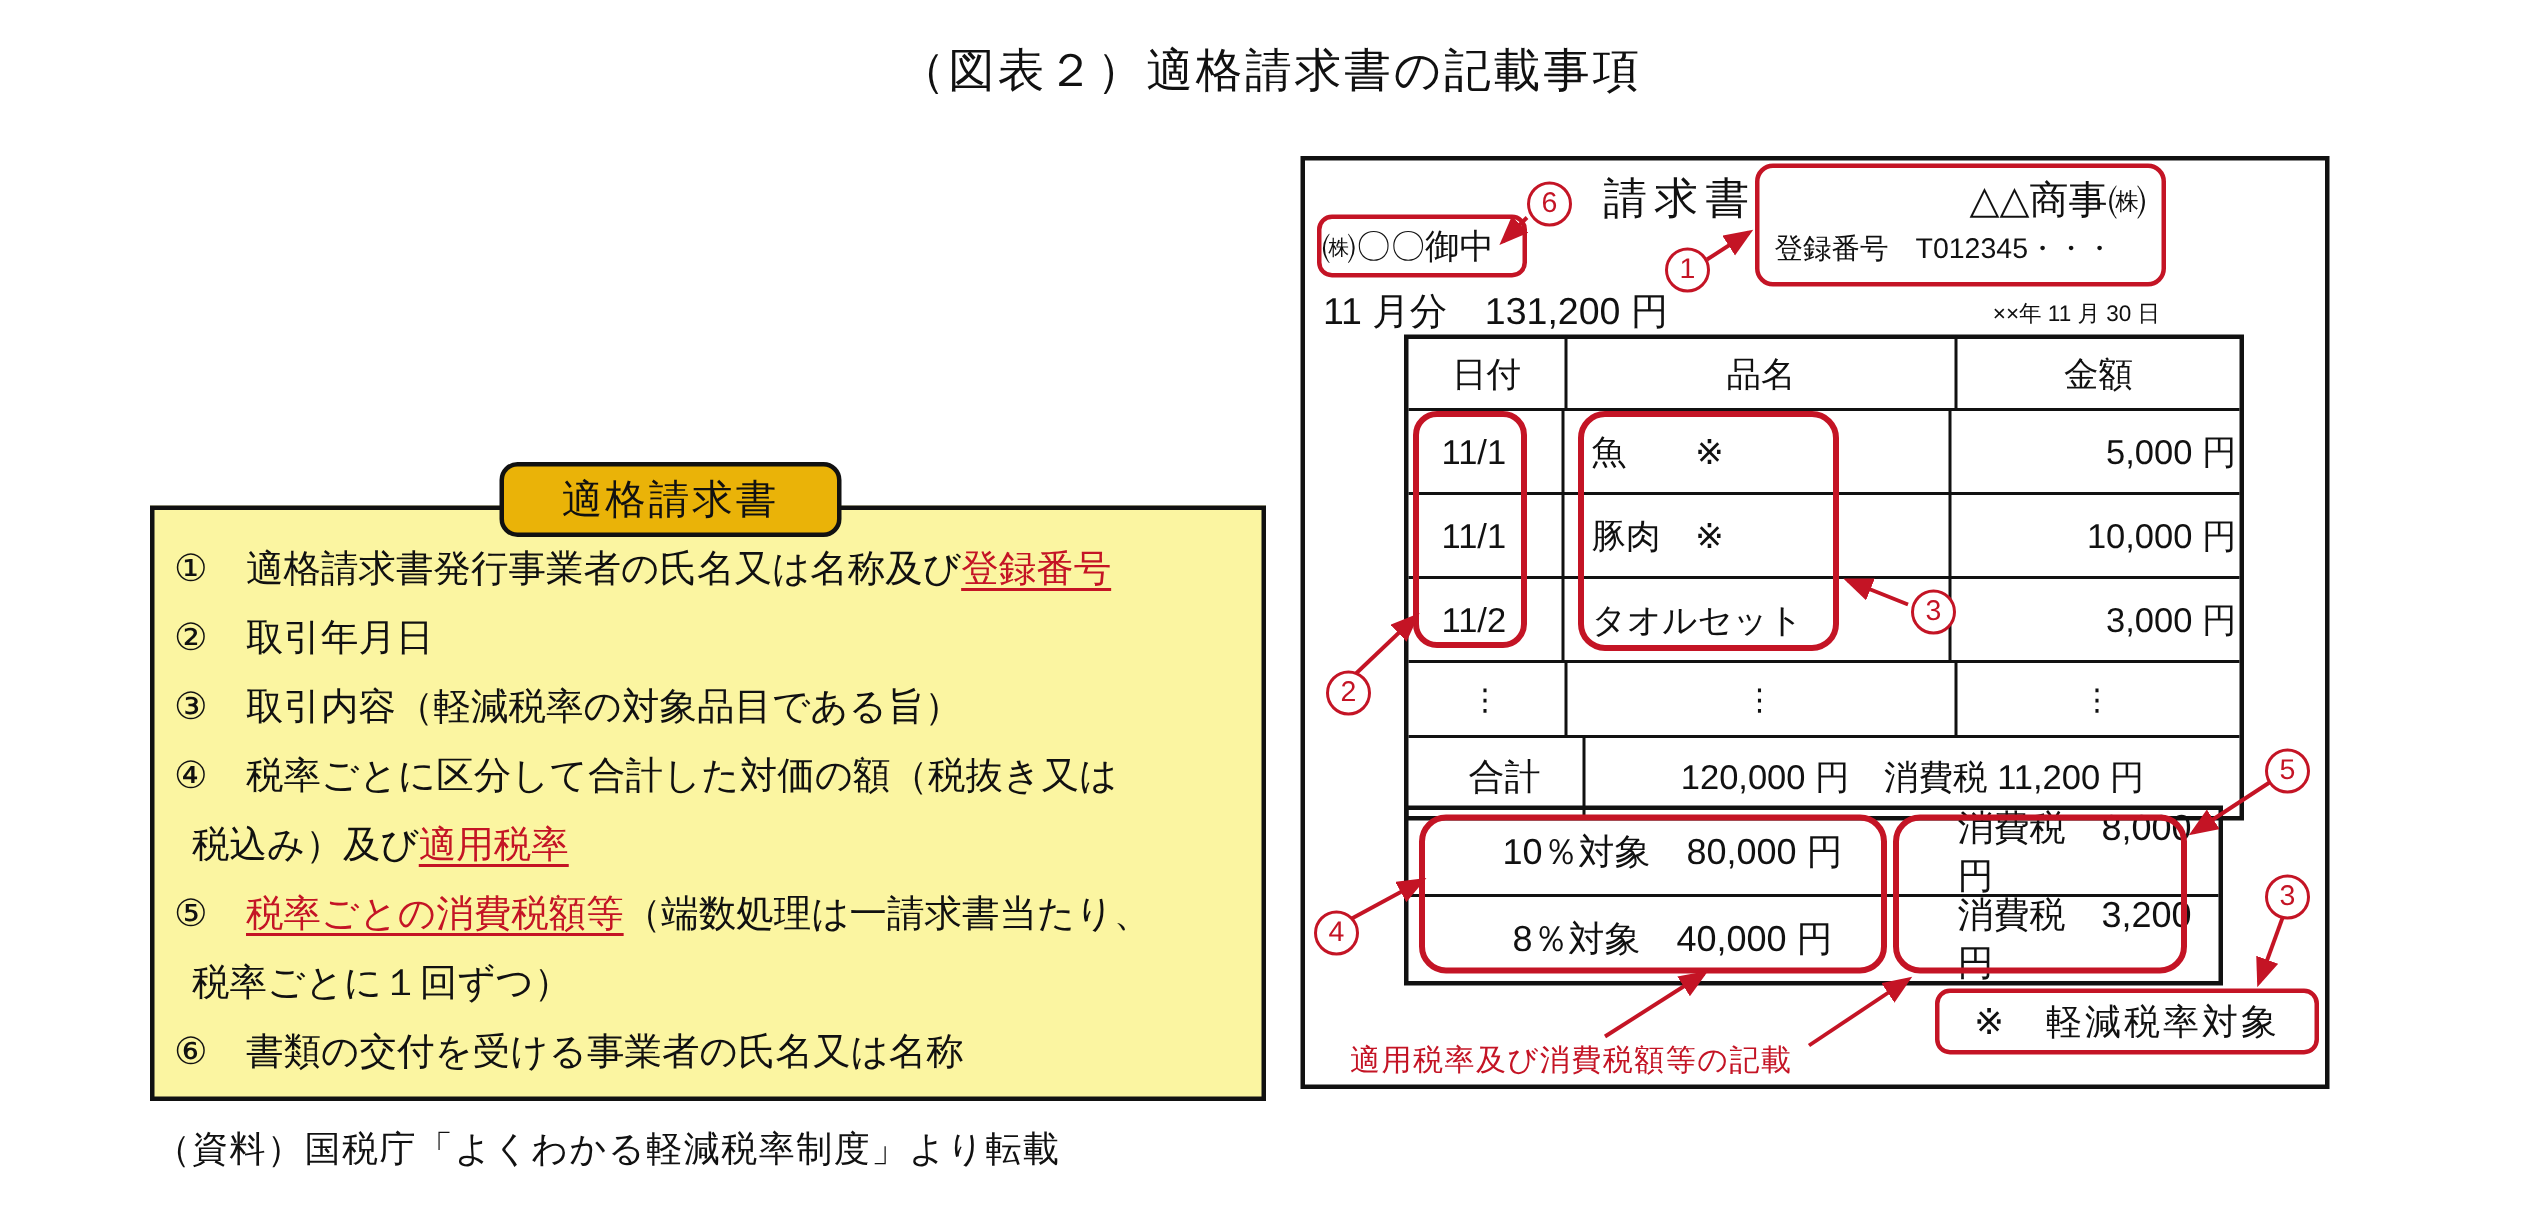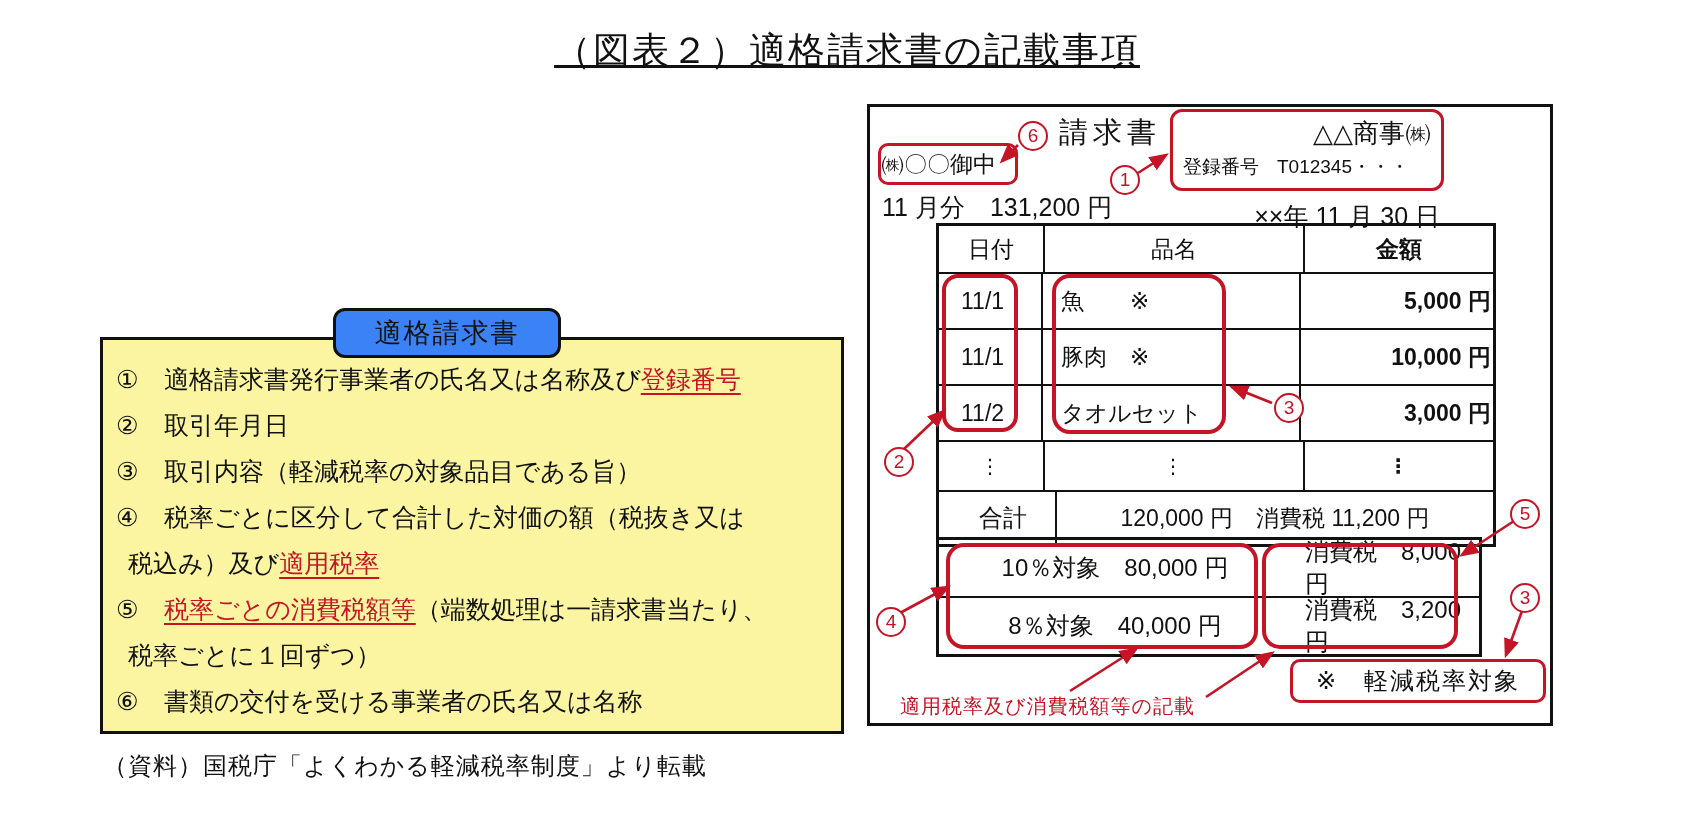--- a/index.html
+++ b/index.html
@@ -4,53 +4,53 @@
 <style>
   html,body{margin:0;padding:0;background:#ffffff;}
   .canvas{
     position:relative;width:1694px;height:819px;background:#fff;overflow:hidden;
     font-family:"Liberation Sans","DejaVu Sans",sans-serif;color:#111;
     --red:#c41425;--yellow:#fbf5a1;
   }
   .abs{position:absolute;}
   
   .fig-title{left:0;top:26px;width:100%;text-align:center;
-    font-family:"Liberation Serif","DejaVu Serif",serif;font-size:37px;letter-spacing:2px;text-decoration:underline;}
+    font-family:"Liberation Serif","DejaVu Serif",serif;font-size:31px;letter-spacing:2px;}
   .source-note{left:103px;top:750px;
     font-family:"Liberation Serif","DejaVu Serif",serif;font-size:24px;letter-spacing:1px;}
   
   .panel{left:100px;top:337px;width:744px;height:397px;background:var(--yellow);
     border:3px solid #111;box-sizing:border-box;}
-  .panel-label{left:333px;top:308px;width:228px;height:50px;background:#3b82f6;
+  .panel-label{left:333px;top:308px;width:228px;height:50px;background:#eab308;
     border:3px solid #111;border-radius:12px;box-sizing:border-box;z-index:2;
     display:flex;align-items:center;justify-content:center;font-size:27px;letter-spacing:2px;}
   .req-list{left:116px;top:356px;width:716px;font-size:25px;line-height:46px;z-index:3;}
   .li{display:flex;align-items:flex-start;}
   .li .num{flex:0 0 48px;}
   .li .txt{margin-left:-36px;text-indent:36px;}
   .red-ul{color:var(--red);text-decoration:underline;text-underline-offset:5px;text-decoration-thickness:2px;}
   
   .invoice{left:867px;top:104px;width:686px;height:622px;border:3px solid #111;
     box-sizing:border-box;background:#fff;}
-  .doc-title{left:189px;top:6px;font-size:29px;letter-spacing:5px;}
+  .doc-title{left:199px;top:6px;font-size:29px;letter-spacing:5px;}
   .recipient-box{left:8px;top:36px;width:140px;height:42px;border:3px solid var(--red);
     border-radius:10px;box-sizing:border-box;display:flex;align-items:center;justify-content:flex-start;font-size:23px;}
   .issuer-box{left:300px;top:2px;width:274px;height:82px;border:3px solid var(--red);
     border-radius:12px;box-sizing:border-box;padding:3px 10px 0 10px;}
   .issuer-name{text-align:right;font-size:26px;line-height:37px;}
   .issuer-reg{font-size:19px;line-height:30px;display:flex;gap:18px;}
   .period-line{left:12px;top:84px;font-size:25px;}
-  .date-line{left:300px;top:93px;width:270px;text-align:right;font-size:25px;}
+  .date-line{left:300px;top:93px;width:270px;text-align:right;font-size:15px;}
   
   .mtable{left:66px;top:116px;width:560px;border:3px solid #111;box-sizing:border-box;}
   .trow{display:flex;border-bottom:2px solid #111;align-items:stretch;}
   .trow:last-child{border-bottom:none;}
   .c1{flex:0 0 104px;border-right:2px solid #111;display:flex;align-items:center;}
   .c2{flex:0 0 258px;border-right:2px solid #111;display:flex;align-items:center;}
-  .c3{flex:1;display:flex;align-items:center;font-weight:bold;}
+  .c3{flex:1;display:flex;align-items:center;}
   .hrow{height:46px;}
   .hrow .c1,.hrow .c2,.hrow .c3{justify-content:center;font-size:23px;}
   .irow{height:54px;font-size:23px;}
   .irow .c1{justify-content:flex-start;padding-left:22px;box-sizing:border-box;text-align:center;}
   .irow .c2{padding-left:18px;box-sizing:border-box;}
   .irow .c3{justify-content:flex-end;padding-right:2px;box-sizing:border-box;}
   .drow{height:48px;font-size:20px;}
   .drow .c1,.drow .c2,.drow .c3{justify-content:center;letter-spacing:2px;}
   .totrow{height:52px;font-size:24px;padding-left:12px;}
   .totrow .c1{justify-content:center;}

